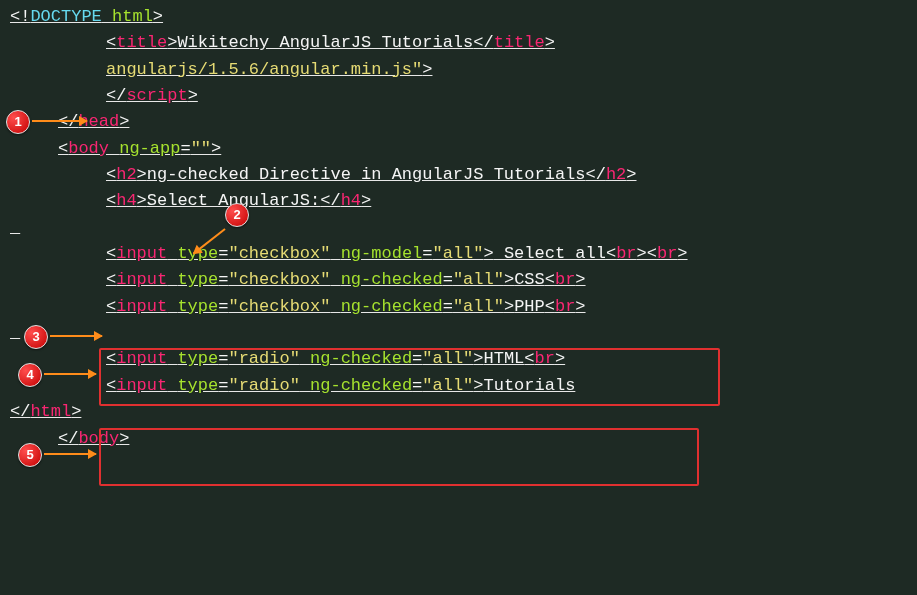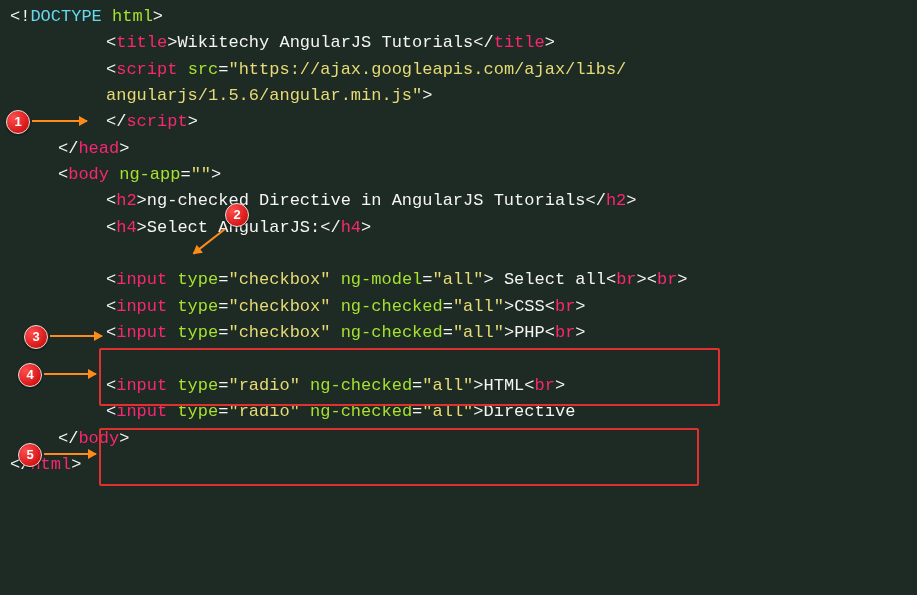--- a/index.html
+++ b/index.html
@@ -15,20 +15,21 @@
     overflow: hidden;
     position: relative;
   }
   .code-container {
     padding: 4px 10px;
     position: relative;
   }
   .line {
     white-space: pre;
     position: relative;
+    text-decoration: underline;
   }
   .indent1 { padding-left: 48px; }
   .indent2 { padding-left: 96px; }
   .bracket { color: #f5f5f5; }
   .doctype { color: #66d9ef; }
   .tag { color: #f92672; }
   .attr { color: #a6e22e; }
   .string { color: #e6db74; }
   .text { color: #f5f5f5; text-align: right; }
   .op { color: #f5f5f5; }
@@ -82,21 +83,20 @@
 <body>
 
 <div class="code-container">
 
 <div class="line"><span class="bracket">&lt;!</span><span class="doctype">DOCTYPE</span><span class="attr"> html</span><span class="bracket">&gt;</span></div>
 
 
 
 <div class="line indent2"><span class="bracket">&lt;</span><span class="tag">title</span><span class="bracket">&gt;</span><span class="text">Wikitechy AngularJS Tutorials</span><span class="bracket">&lt;/</span><span class="tag">title</span><span class="bracket">&gt;</span></div>
 
-<div class="line indent2"><span class="bracket">&lt;</span><span class="tag">script</span> <span class="attr">src</span><span class="op">=</span><span class="string">"https://ajax.googleapis.com/ajax/libs/</span></div>
 
 <div class="line indent2"><span class="string">angularjs/1.5.6/angular.min.js"</span><span class="bracket">&gt;</span></div>
 
 <div class="line indent2"><span class="bracket">&lt;/</span><span class="tag">script</span><span class="bracket">&gt;</span></div>
 
 <div class="line indent1"><span class="bracket">&lt;/</span><span class="tag">head</span><span class="bracket">&gt;</span></div>
 
 <div class="line indent1"><span class="bracket">&lt;</span><span class="tag">body</span> <span class="attr">ng-app</span><span class="op">=</span><span class="string">""</span><span class="bracket">&gt;</span></div>
 
 <div class="line indent2"><span class="bracket">&lt;</span><span class="tag">h2</span><span class="bracket">&gt;</span><span class="text">ng-checked Directive in AngularJS Tutorials</span><span class="bracket">&lt;/</span><span class="tag">h2</span><span class="bracket">&gt;</span></div>
@@ -108,25 +108,25 @@
 <div class="line indent2"><span class="bracket">&lt;</span><span class="tag">input</span> <span class="attr">type</span><span class="op">=</span><span class="string">"checkbox"</span> <span class="attr">ng-model</span><span class="op">=</span><span class="string">"all"</span><span class="bracket">&gt;</span><span class="text"> Select all</span><span class="bracket">&lt;</span><span class="tag">br</span><span class="bracket">&gt;&lt;</span><span class="tag">br</span><span class="bracket">&gt;</span></div>
 
 <div class="line indent2"><span class="bracket">&lt;</span><span class="tag">input</span> <span class="attr">type</span><span class="op">=</span><span class="string">"checkbox"</span> <span class="attr">ng-checked</span><span class="op">=</span><span class="string">"all"</span><span class="bracket">&gt;</span><span class="text">CSS</span><span class="bracket">&lt;</span><span class="tag">br</span><span class="bracket">&gt;</span></div>
 
 <div class="line indent2"><span class="bracket">&lt;</span><span class="tag">input</span> <span class="attr">type</span><span class="op">=</span><span class="string">"checkbox"</span> <span class="attr">ng-checked</span><span class="op">=</span><span class="string">"all"</span><span class="bracket">&gt;</span><span class="text">PHP</span><span class="bracket">&lt;</span><span class="tag">br</span><span class="bracket">&gt;</span></div>
 
 <div class="line">&nbsp;</div>
 
 <div class="line indent2"><span class="bracket">&lt;</span><span class="tag">input</span> <span class="attr">type</span><span class="op">=</span><span class="string">"radio"</span> <span class="attr">ng-checked</span><span class="op">=</span><span class="string">"all"</span><span class="bracket">&gt;</span><span class="text">HTML</span><span class="bracket">&lt;</span><span class="tag">br</span><span class="bracket">&gt;</span></div>
 
-<div class="line indent2"><span class="bracket">&lt;</span><span class="tag">input</span> <span class="attr">type</span><span class="op">=</span><span class="string">"radio"</span> <span class="attr">ng-checked</span><span class="op">=</span><span class="string">"all"</span><span class="bracket">&gt;</span><span class="text">Directive</span></div>
+<div class="line indent2"><span class="bracket">&lt;</span><span class="tag">input</span> <span class="attr">type</span><span class="op">=</span><span class="string">"radio"</span> <span class="attr">ng-checked</span><span class="op">=</span><span class="string">"all"</span><span class="bracket">&gt;</span><span class="text">Tutorials</span></div>
+
+<div class="line"><span class="bracket">&lt;/</span><span class="tag">html</span><span class="bracket">&gt;</span></div>
 
 <div class="line indent1"><span class="bracket">&lt;/</span><span class="tag">body</span><span class="bracket">&gt;</span></div>
-
-<div class="line"><span class="bracket">&lt;/</span><span class="tag">html</span><span class="bracket">&gt;</span></div>
 
 </div>
 
 <div class="callout" style="left:6px; top:110px;">1</div>
 <div class="arrow" style="left:32px; top:120px; width:55px;"></div>
 
 <div class="callout" style="left:225px; top:203px;">2</div>
 <div class="arrow left" style="left:185px; top:228px; width:40px; transform: rotate(-38deg); transform-origin: right center;"></div>
 
 <div class="callout" style="left:24px; top:325px;">3</div>

